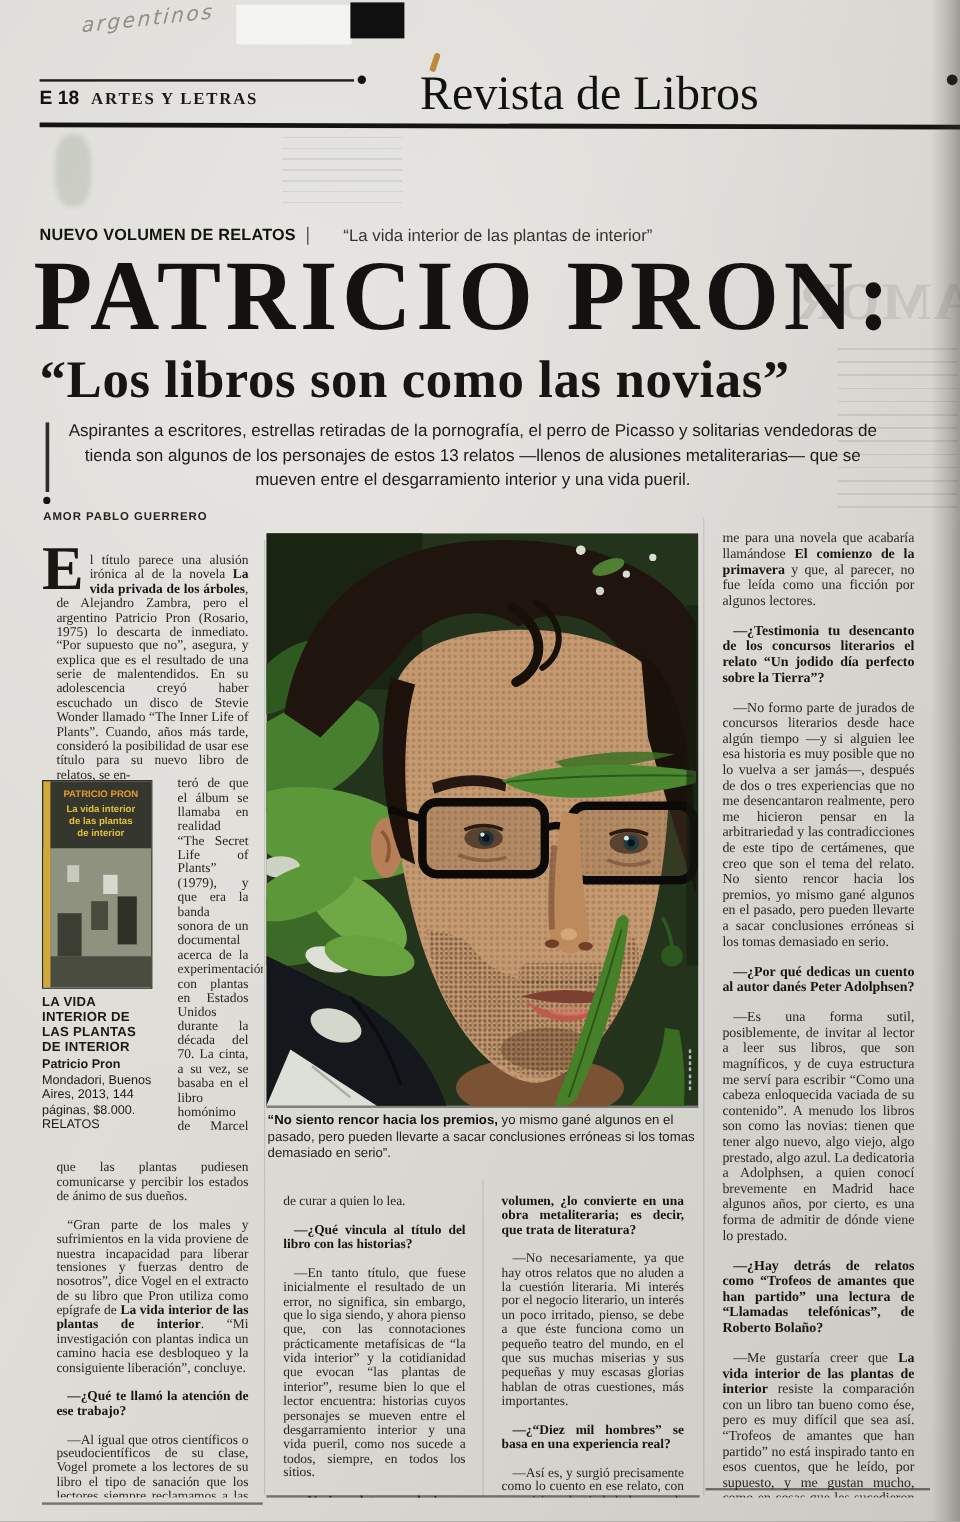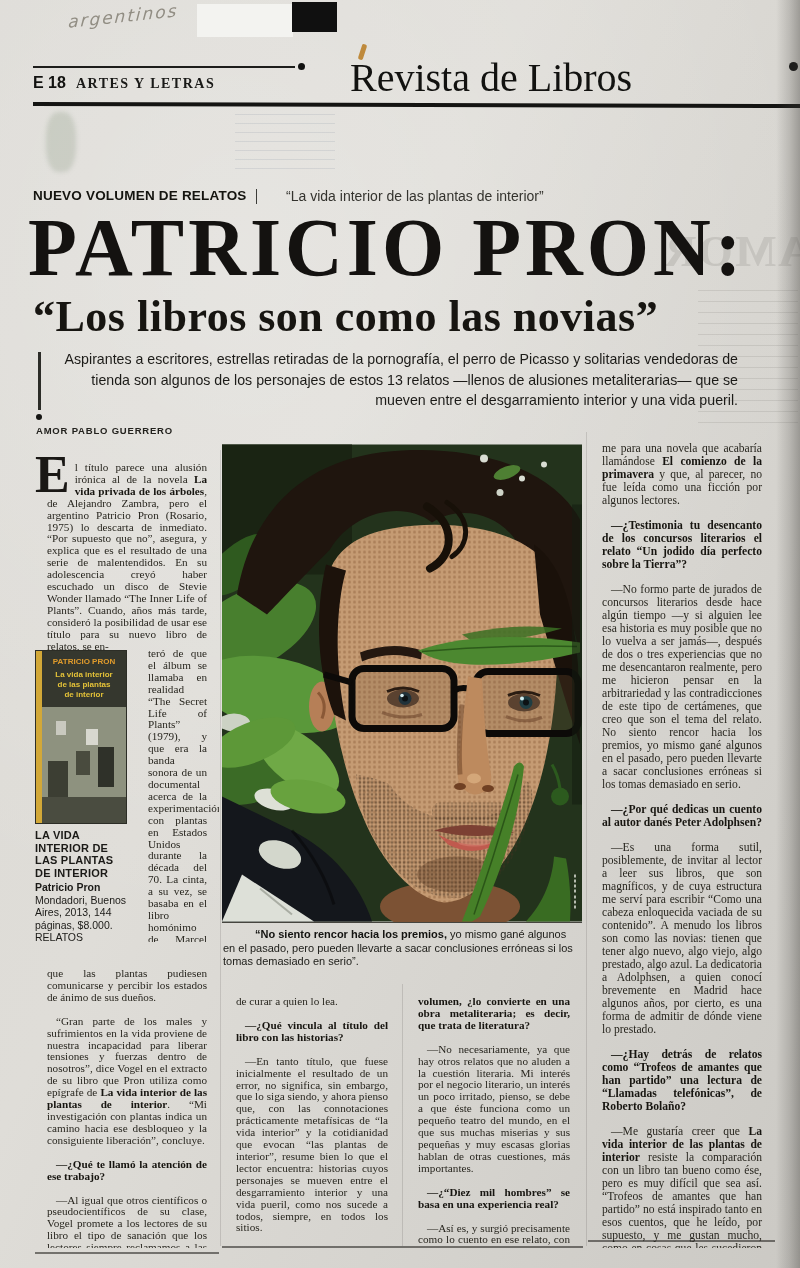--- a/index.html
+++ b/index.html
@@ -45,27 +45,27 @@
   .kicker-div{display:inline-block;width:1.5px;height:15px;background:#3c3c38;margin:0 9px;}
   .kicker-quote{font:400 14px/16px "Liberation Sans","DejaVu Sans",sans-serif;color:#34332e;margin-left:20px;}
   .headline{left:28px;top:202px;width:760px;margin:0;font:700 80px/86px "Liberation Serif","DejaVu Serif",serif;
     color:#141210;letter-spacing:4px;transform:scaleY(1.04);transform-origin:top left;white-space:nowrap;}
   .subheadline{left:33px;top:292px;width:740px;margin:0;font:700 44px/50px "Liberation Serif",serif;
     color:#171511;letter-spacing:.5px;white-space:nowrap;}
   
   .lead-bar{left:38px;top:352px;width:3px;height:58px;background:#2c2c28;}
   .lead-dot{left:36px;top:414px;width:6px;height:6px;border-radius:50%;background:#151513;}
   .lead{left:50px;top:349px;width:688px;margin:0;font:400 14.2px/20.5px "Liberation Sans","DejaVu Sans",sans-serif;
-    color:#1c1b18;text-align:right;}
+    color:#1c1b18;text-align:center;}
   .byline{left:36px;top:425px;font:700 9.5px/11px "Liberation Sans",sans-serif;letter-spacing:.8px;color:#23221e;}
   
   .photo{left:222px;top:444px;width:360px;height:478px;margin:0;border-bottom:1px solid #46453f;}
   .caption{left:223px;top:928px;width:357px;margin:0;font:400 11px/13.5px "Liberation Sans","DejaVu Sans",sans-serif;
     color:#20201c;}
-  .caption b{font-weight:700;color:#131310;margin-left:32px;}
+  .caption b{font-weight:700;color:#131310;}
   
   .colbody{font-size:11.2px;line-height:11.9px;text-align:justify;color:#28261f;overflow:hidden;}
   .colbody p{margin:12px;text-indent:9px;}
   .colbody p.cont{text-indent:0;}
   .colbody p.q{margin-top:7px;}
   .colbody b{color:#171510;}
   .col1a{left:35px;top:450px;width:184px;height:200px;}
   .dropcap{float:left;font:700 52px/43px "Liberation Serif",serif;color:#1a1815;padding:3px 5px 0 0;}
   .col1b{left:136px;top:636px;width:83px;height:306px;}
   .col1c{left:35px;top:956px;width:184px;height:292px;}

